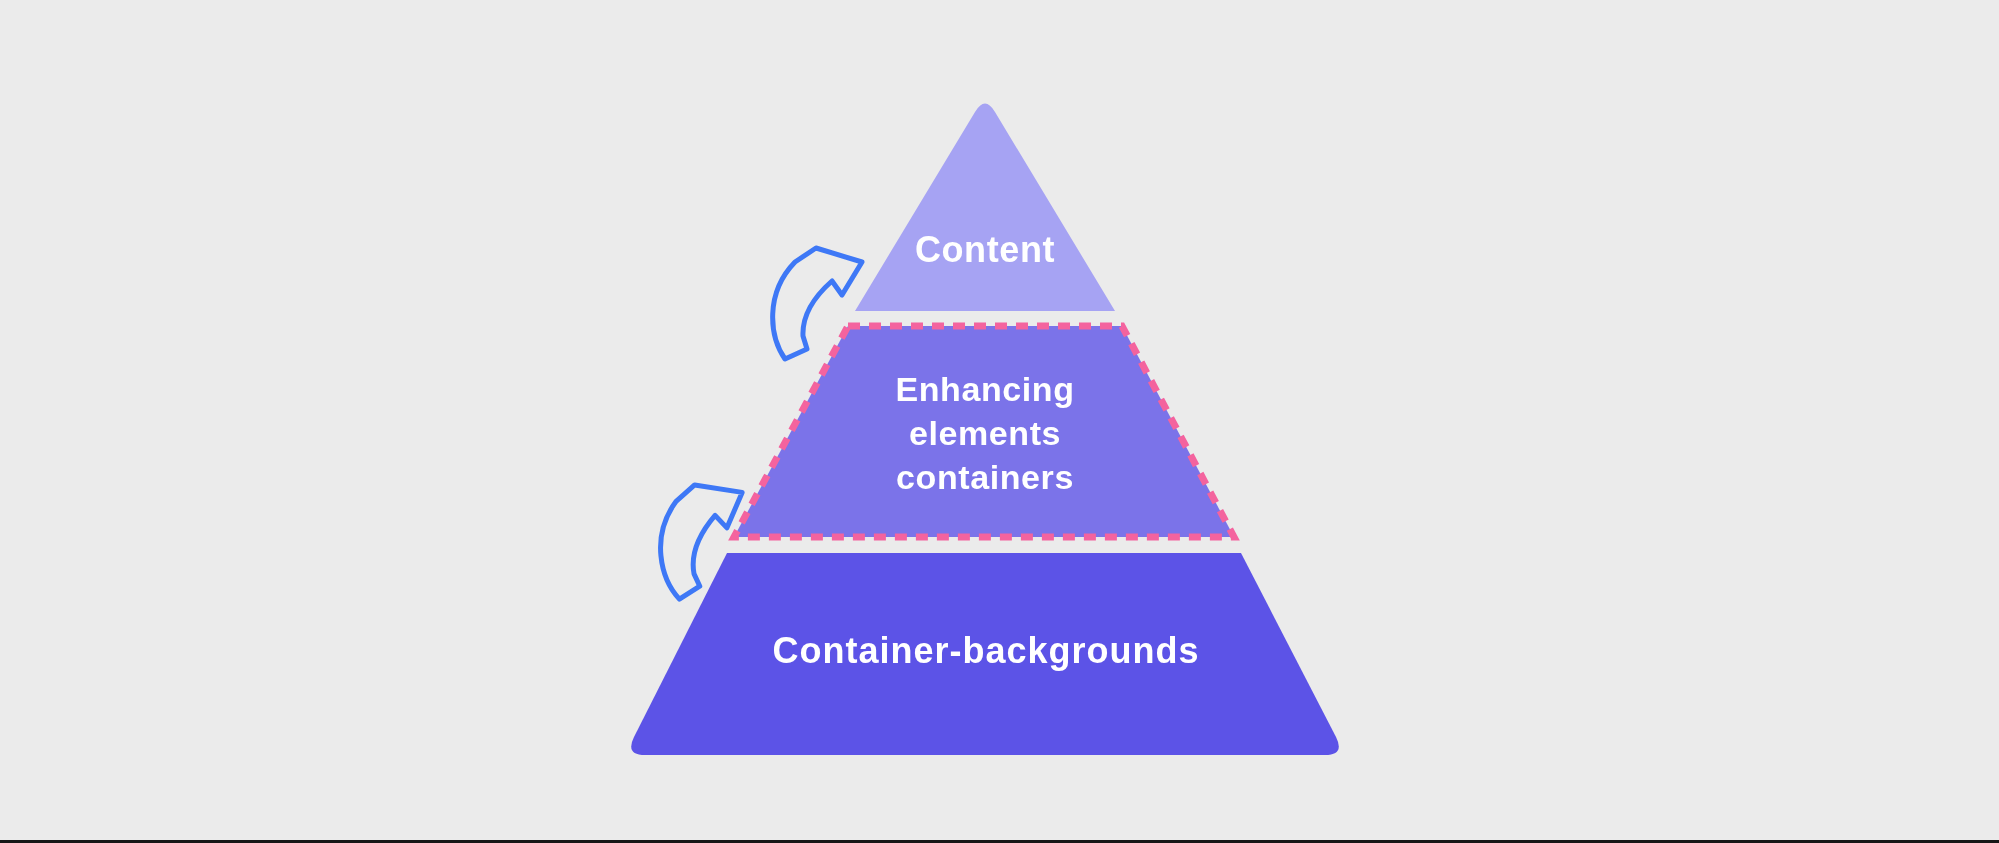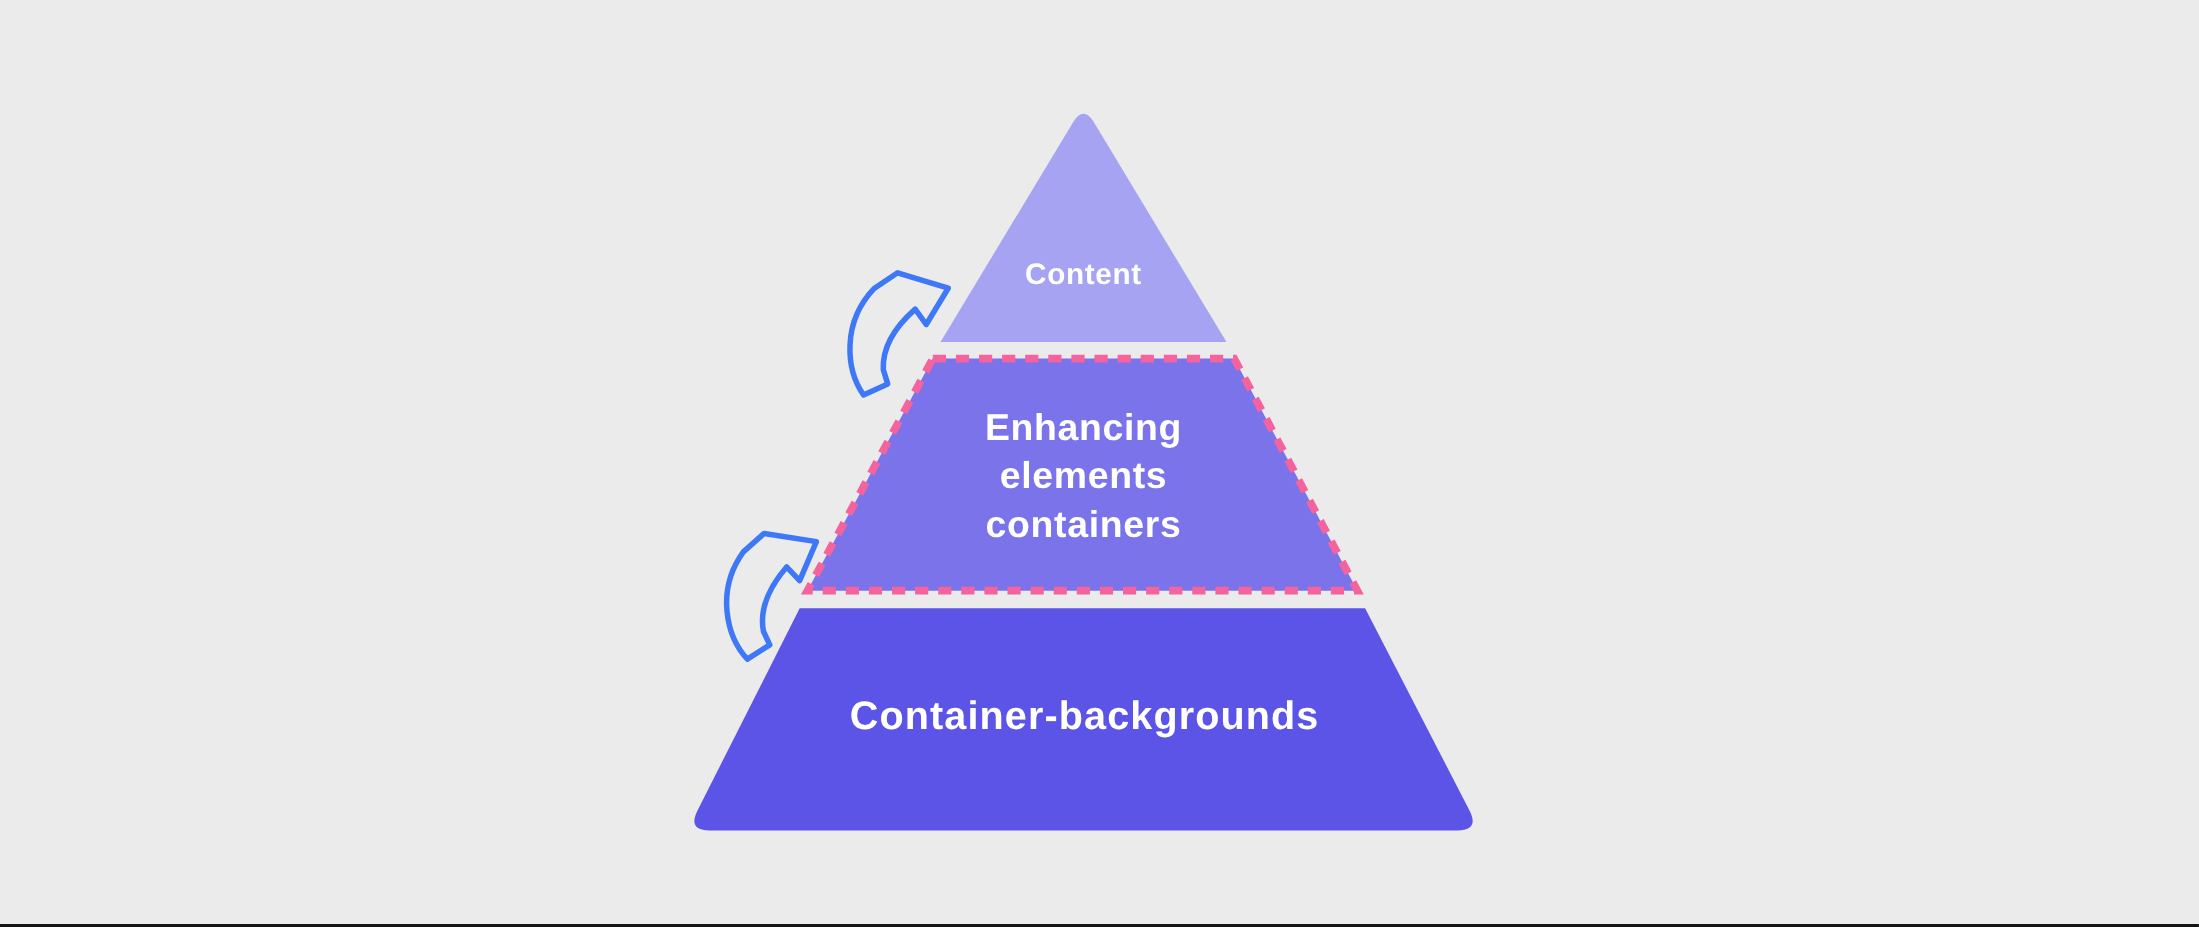--- a/index.html
+++ b/index.html
@@ -32,21 +32,21 @@
     color: #ffffff;
     font-weight: 700;
     letter-spacing: 0.6px;
     text-align: center;
     white-space: nowrap;
     user-select: none;
   }
   .label-content {
     left: 985px;
     top: 250px;
-    font-size: 27px;
+    font-size: 36px;
   }
   .label-enhancing {
     left: 985px;
     top: 433px;
     font-size: 34px;
     line-height: 44px;
   }
   .label-backgrounds {
     left: 986px;
     top: 651px;

